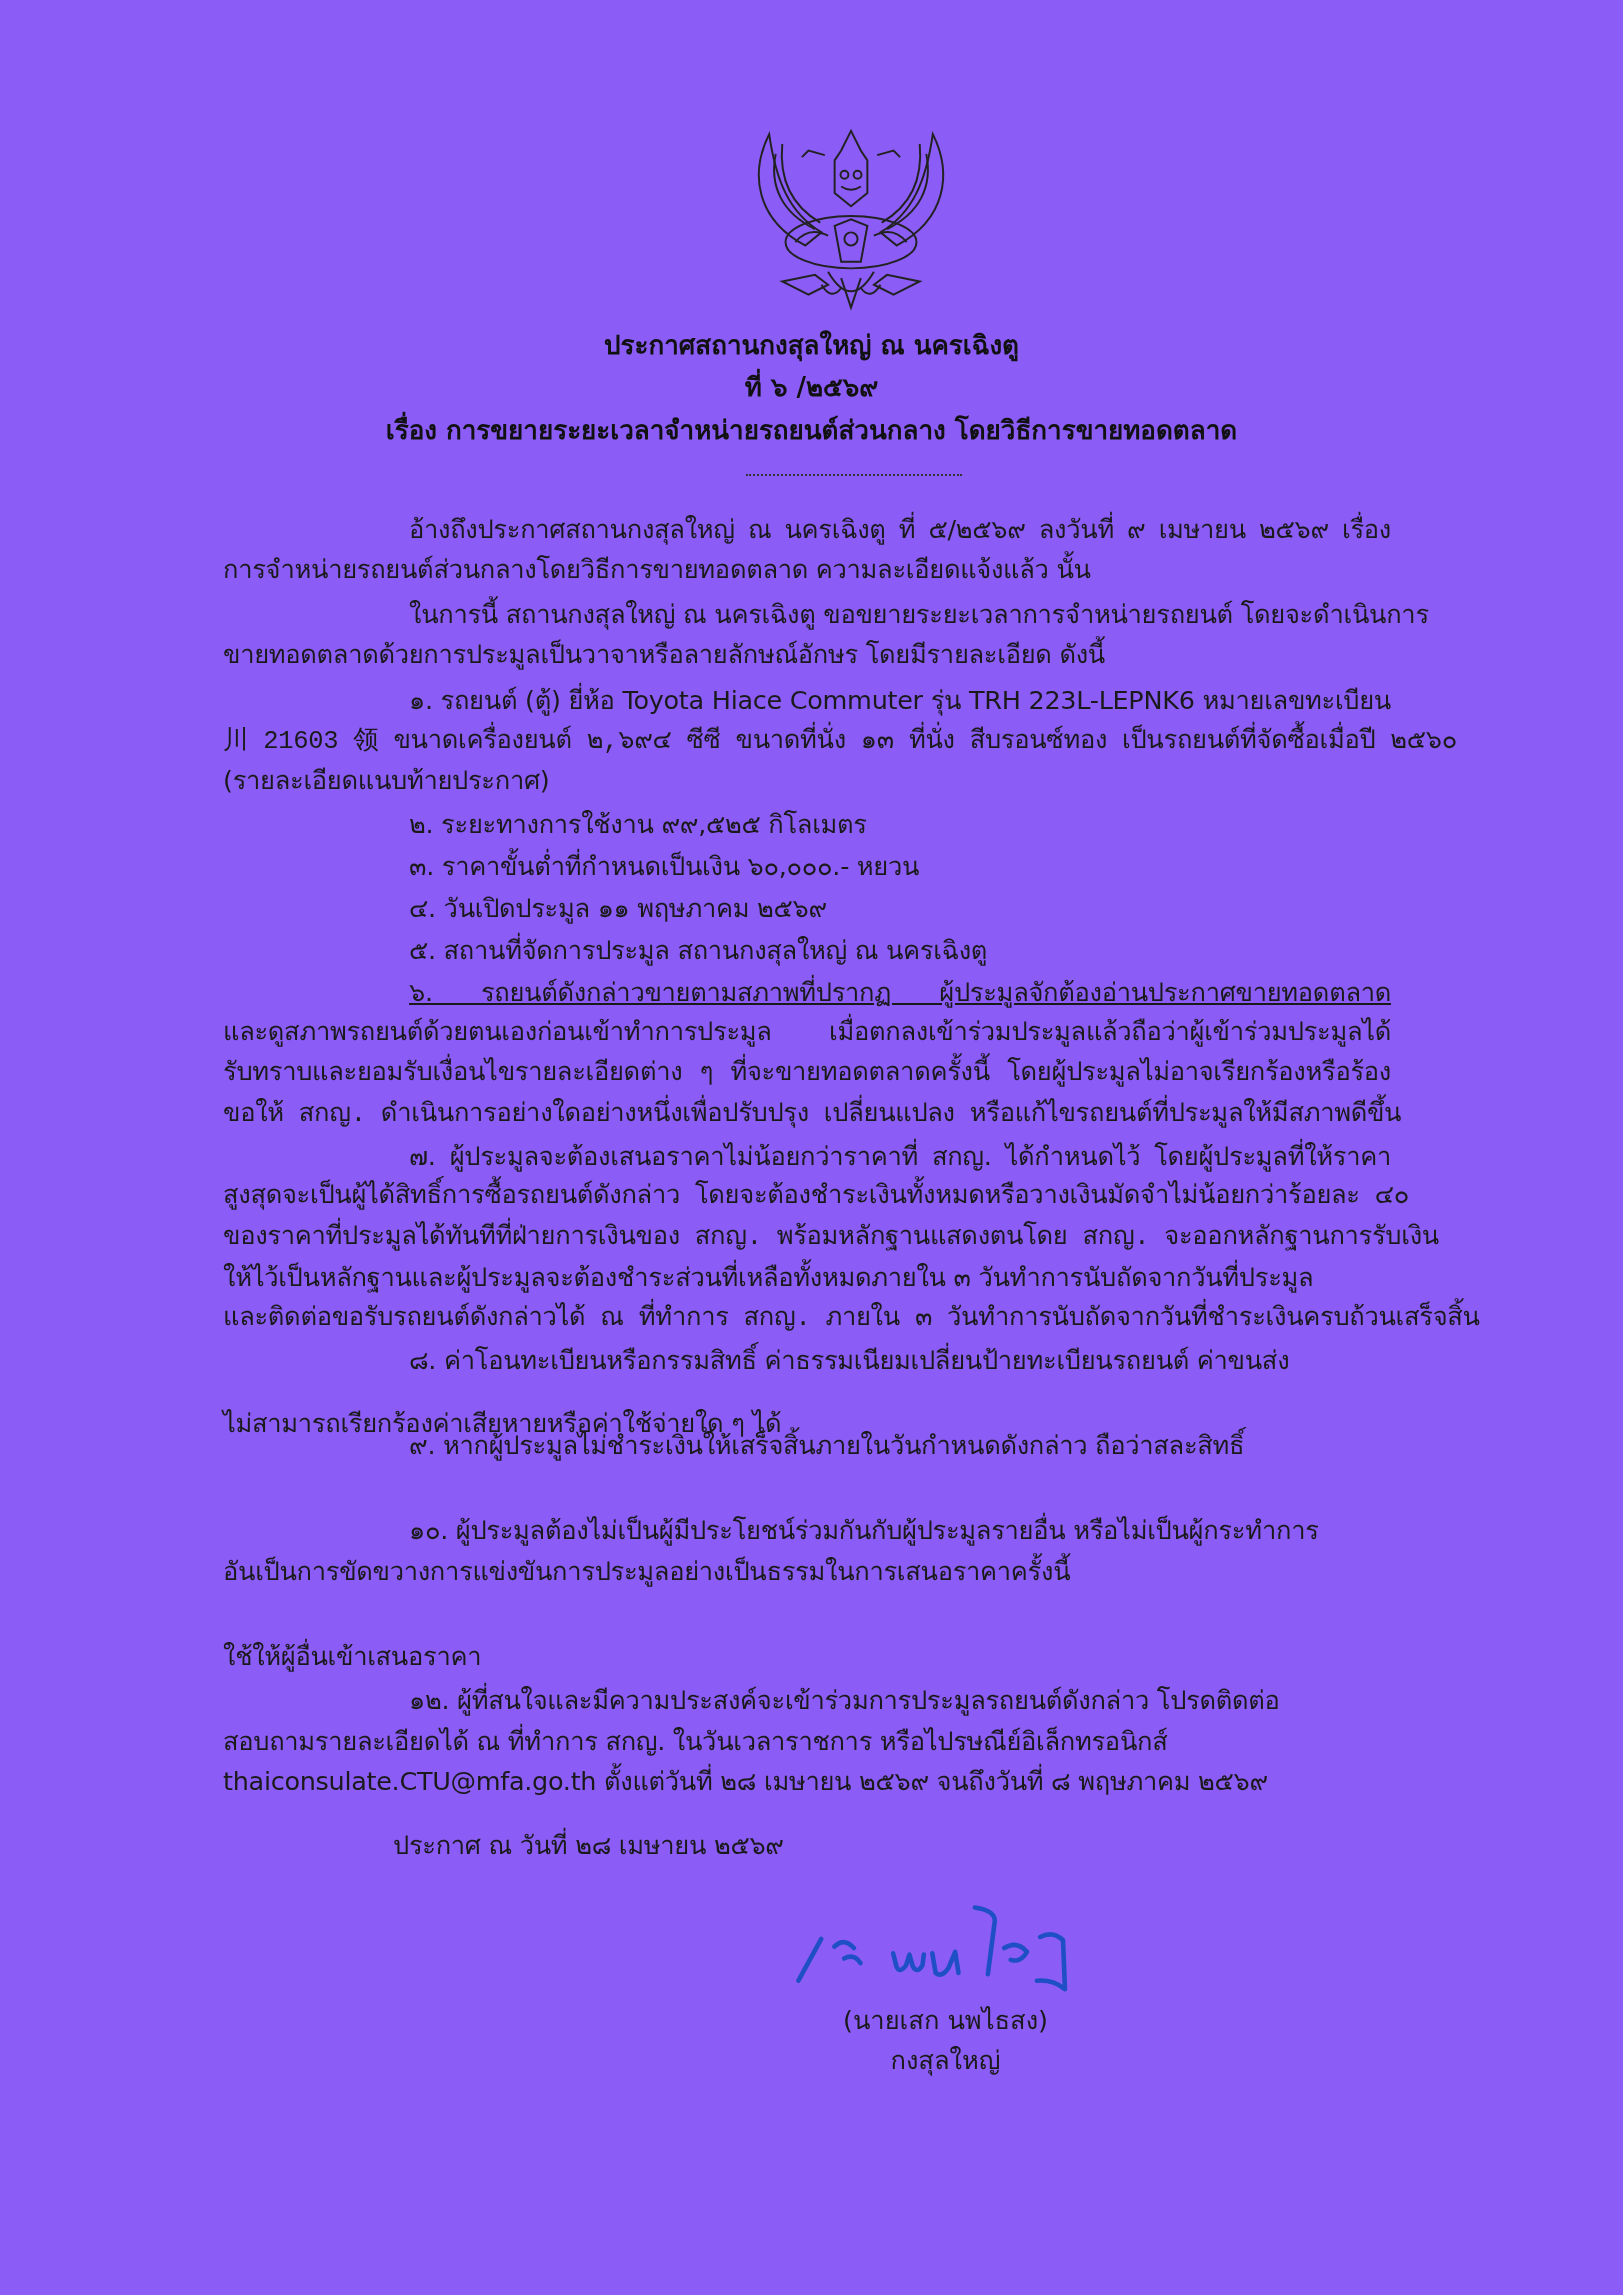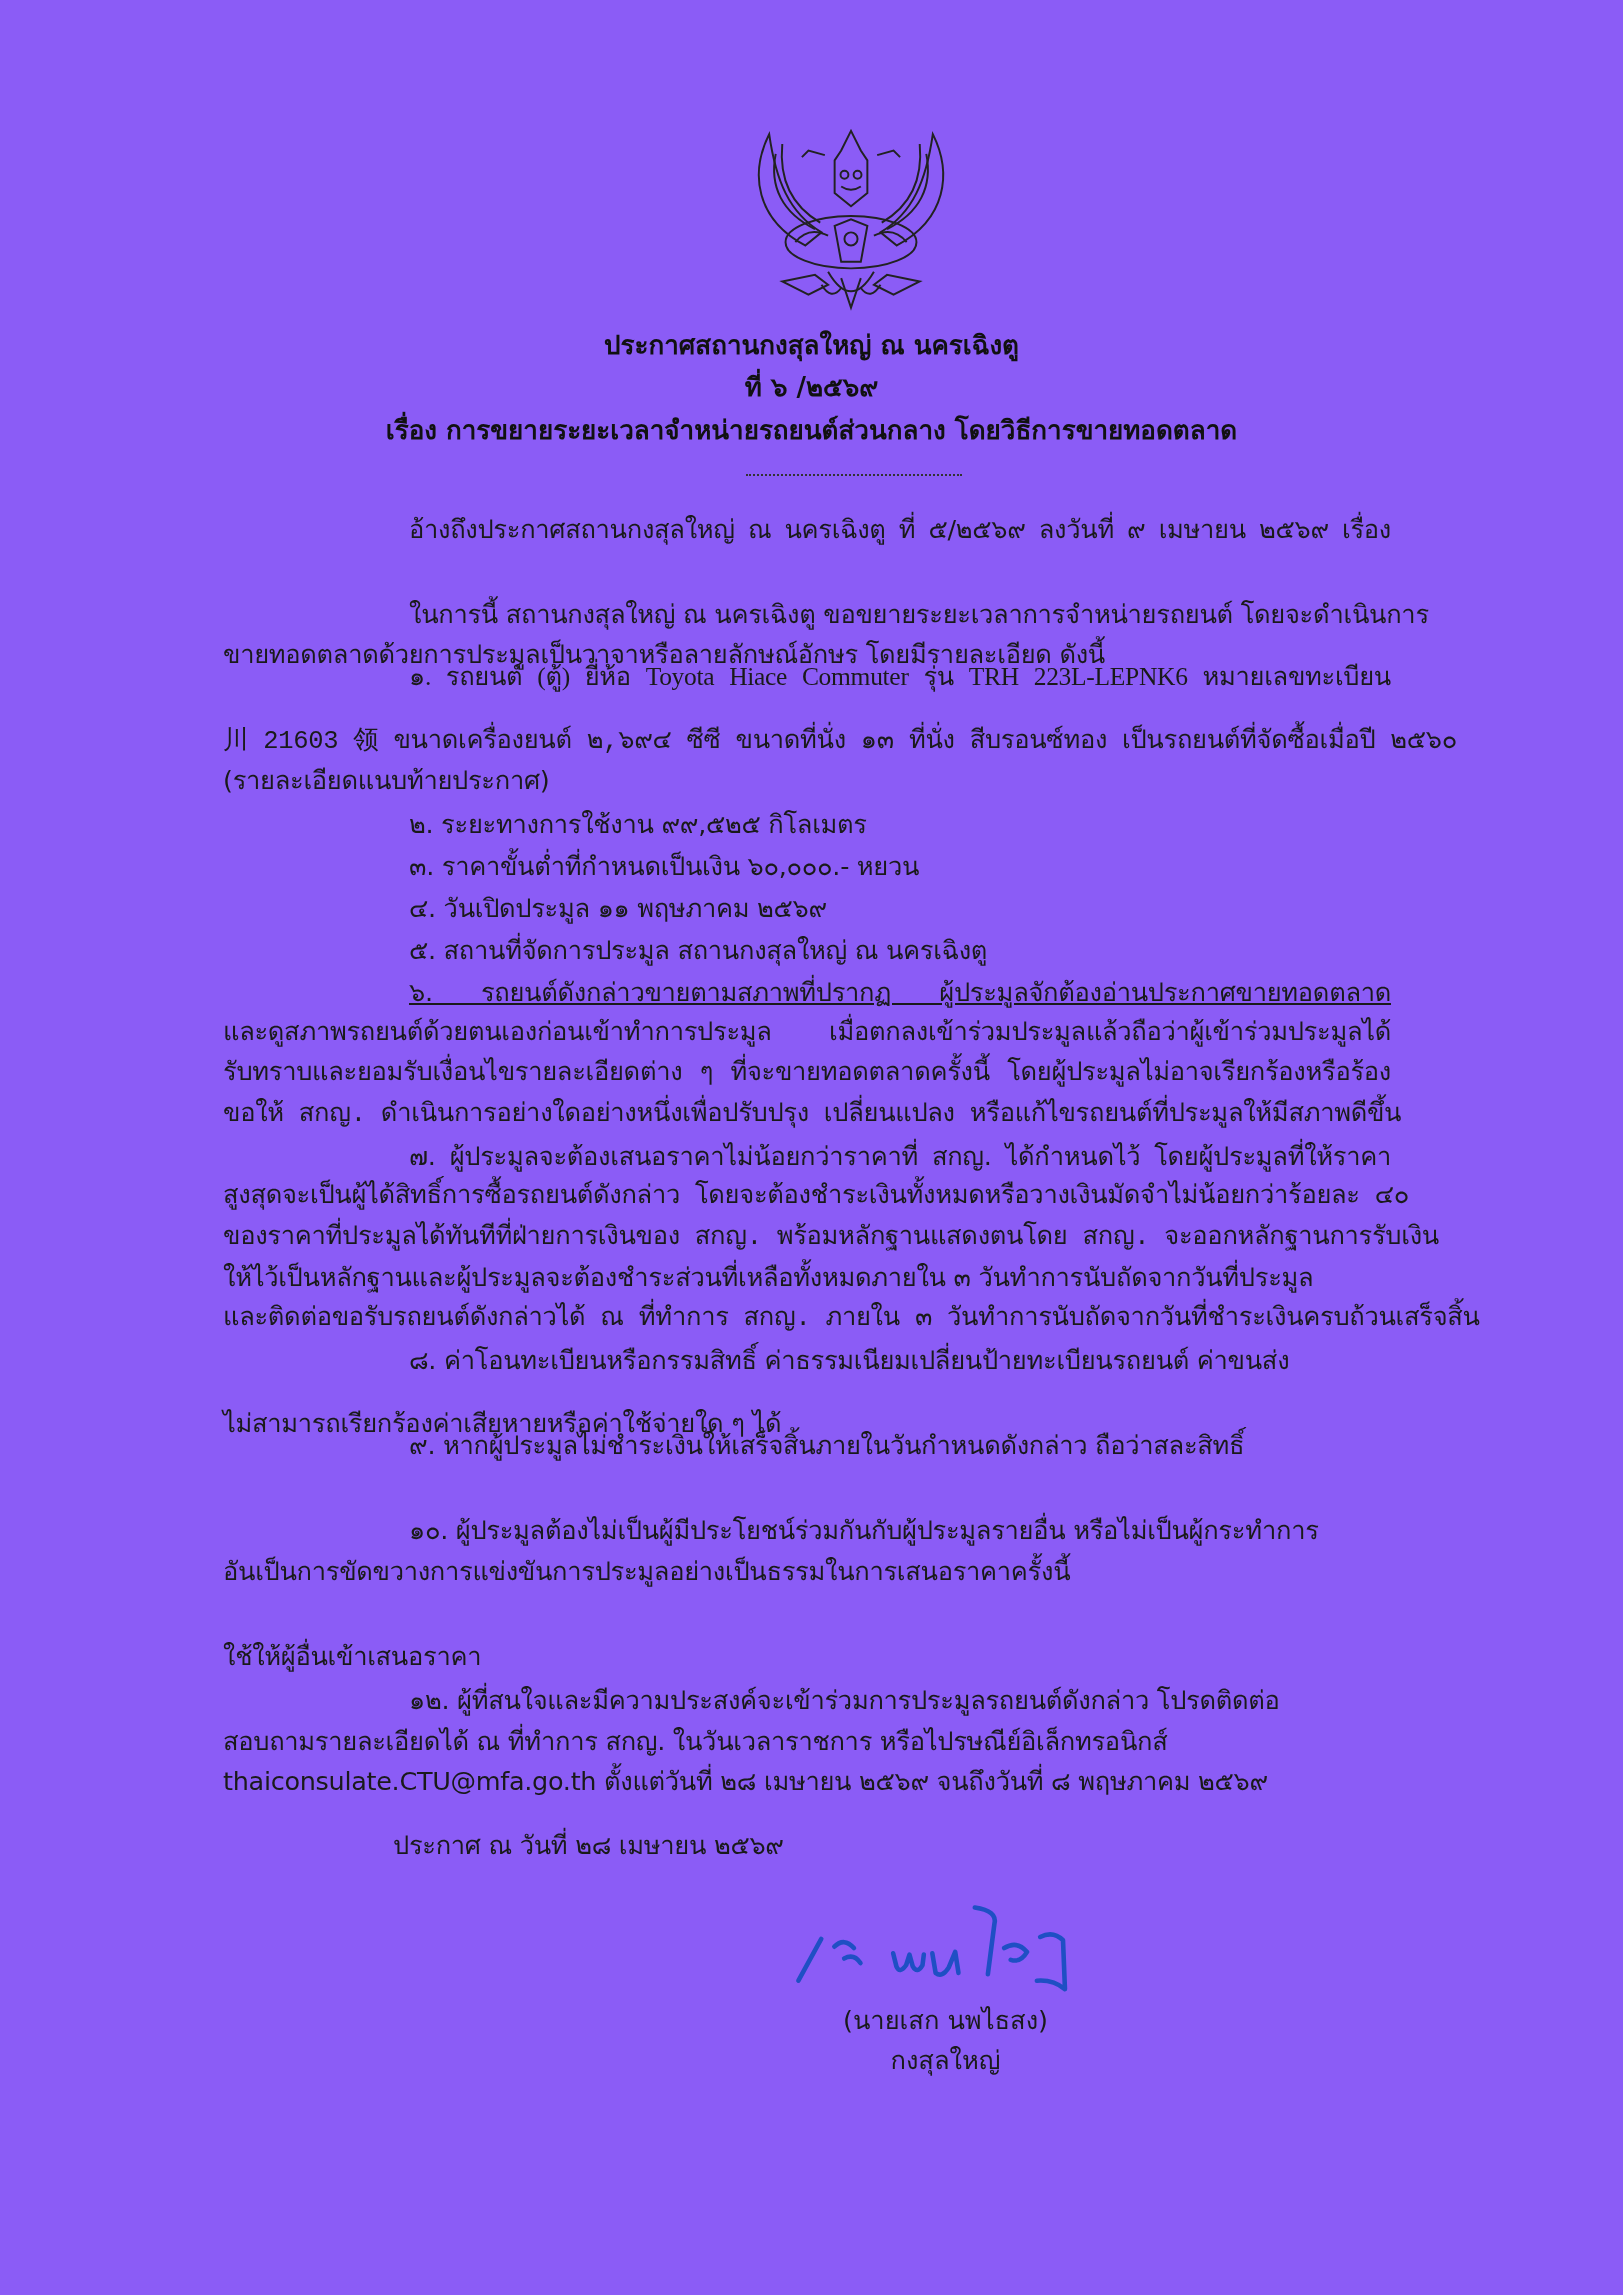--- a/index.html
+++ b/index.html
@@ -53,25 +53,26 @@
         <path d="M210 250 Q195 275 180 255"></path>
     </g>
   </svg>
 
   <div class="heading" style="top:326px;">ประกาศสถานกงสุลใหญ่ ณ นครเฉิงตู</div>
   <div class="heading" style="top:368px;">ที่ ๖ /๒๕๖๙</div>
   <div class="heading" style="top:411px;">เรื่อง การขยายระยะเวลาจำหน่ายรถยนต์ส่วนกลาง โดยวิธีการขายทอดตลาด</div>
   <div class="dots"></div>
 
   <div class="line l-indent just-ind" style="top:511px;">อ้างถึงประกาศสถานกงสุลใหญ่ ณ นครเฉิงตู ที่ ๕/๒๕๖๙ ลงวันที่ ๙ เมษายน ๒๕๖๙ เรื่อง</div>
+  <div class="line l-margin" style="top:551px;">การจำหน่ายรถยนต์ส่วนกลางโดยวิธีการขายทอดตลาด ความละเอียดแจ้งแล้ว นั้น</div>
 
   <div class="line l-indent just-ind" style="top:596px;">ในการนี้ สถานกงสุลใหญ่ ณ นครเฉิงตู ขอขยายระยะเวลาการจำหน่ายรถยนต์ โดยจะดำเนินการ</div>
   <div class="line l-margin" style="top:636px;">ขายทอดตลาดด้วยการประมูลเป็นวาจาหรือลายลักษณ์อักษร โดยมีรายละเอียด ดังนี้</div>
 
-  <div class="line l-indent just-ind" style="top:658px;font-family:Liberation Serif, serif;">๑. รถยนต์ (ตู้) ยี่ห้อ Toyota Hiace Commuter รุ่น TRH 223L-LEPNK6 หมายเลขทะเบียน</div>
+  <div class="line l-indent just-ind" style="top:682px;">๑. รถยนต์ (ตู้) ยี่ห้อ Toyota Hiace Commuter รุ่น TRH 223L-LEPNK6 หมายเลขทะเบียน</div>
   <div class="line l-margin justify" style="top:723px;">川 21603 领 ขนาดเครื่องยนต์ ๒,๖๙๔ ซีซี ขนาดที่นั่ง ๑๓ ที่นั่ง สีบรอนซ์ทอง เป็นรถยนต์ที่จัดซื้อเมื่อปี ๒๕๖๐</div>
   <div class="line l-margin" style="top:762px;">(รายละเอียดแนบท้ายประกาศ)</div>
 
   <div class="line l-indent" style="top:806px;">๒. ระยะทางการใช้งาน ๙๙,๕๒๕ กิโลเมตร</div>
   <div class="line l-indent" style="top:848px;">๓. ราคาขั้นต่ำที่กำหนดเป็นเงิน ๖๐,๐๐๐.- หยวน</div>
   <div class="line l-indent" style="top:890px;">๔. วันเปิดประมูล ๑๑ พฤษภาคม ๒๕๖๙</div>
   <div class="line l-indent" style="top:932px;">๕. สถานที่จัดการประมูล สถานกงสุลใหญ่ ณ นครเฉิงตู</div>
 
   <div class="line l-indent just-ind" style="top:974px;text-decoration:underline;">๖. รถยนต์ดังกล่าวขายตามสภาพที่ปรากฏ ผู้ประมูลจักต้องอ่านประกาศขายทอดตลาด</div>
   <div class="line l-margin justify" style="top:1015px;">และดูสภาพรถยนต์ด้วยตนเองก่อนเข้าทำการประมูล เมื่อตกลงเข้าร่วมประมูลแล้วถือว่าผู้เข้าร่วมประมูลได้</div>

